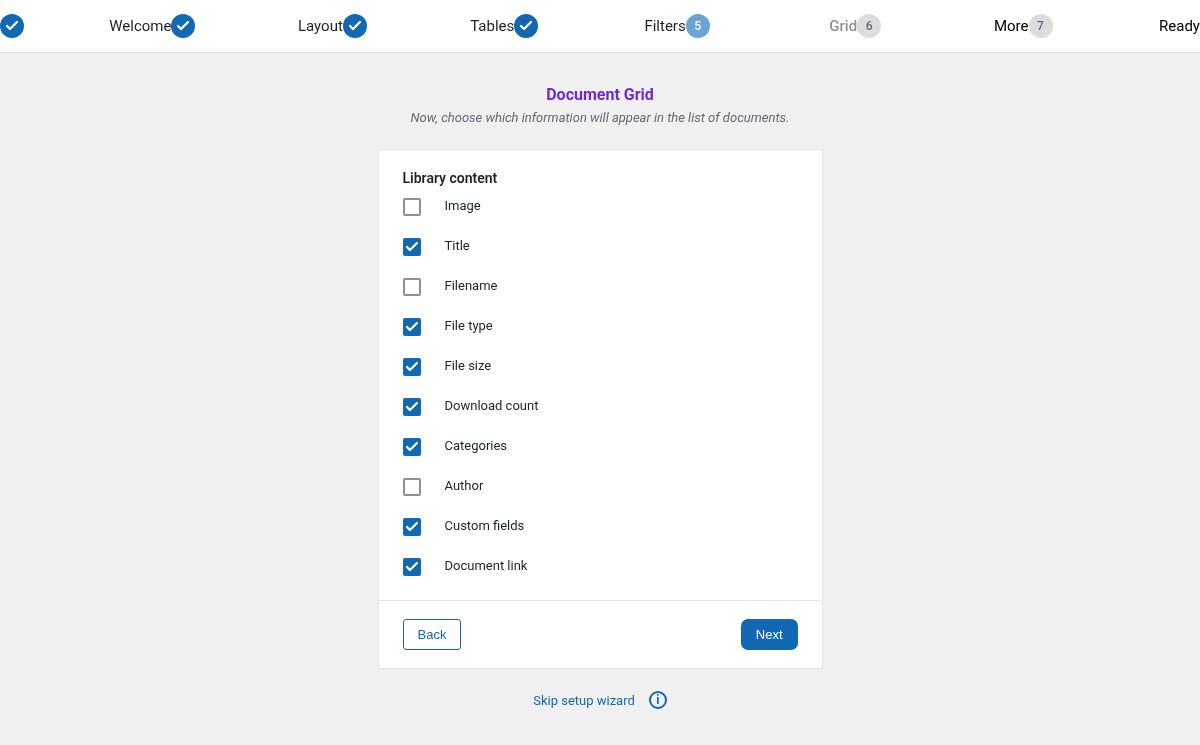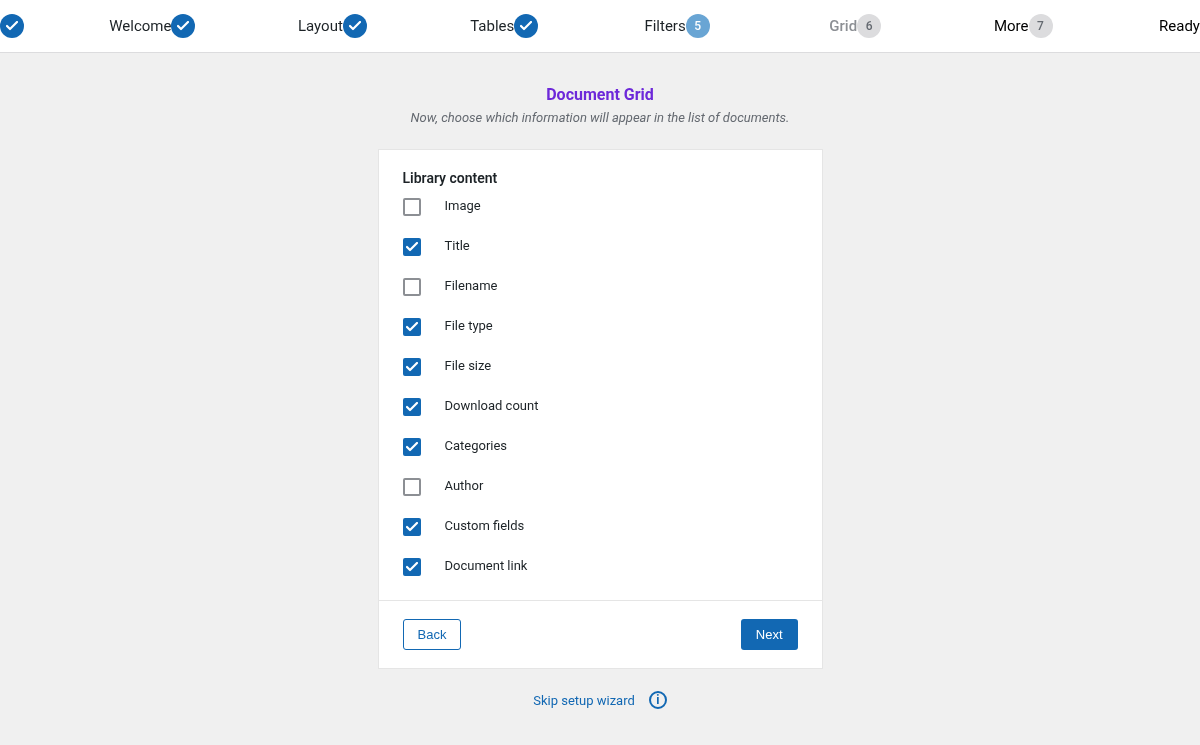--- a/index.html
+++ b/index.html
@@ -79,21 +79,21 @@
       gap: 10px;
     }
     .btn {
       padding: 7px 14px;
       border-radius: 3px;
       font-size: 13px;
       cursor: pointer;
       border: 1px solid transparent;
     }
     .btn-secondary { background: #fff; border-color: #1268b3; color: #1268b3; }
-    .btn-primary { background: #1268b3; color: #fff; }
+    .btn-primary { background: #1268b3; color: #fff; border-radius: 7px; }
     .skip-row {
       margin-top: 22px;
       display: flex;
       align-items: center;
       justify-content: center;
       gap: 14px;
     }
     .skip-link { color: #1268b3; font-size: 13px; text-decoration: none; cursor: pointer; }
     .info-icon {
       width: 18px; height: 18px;

